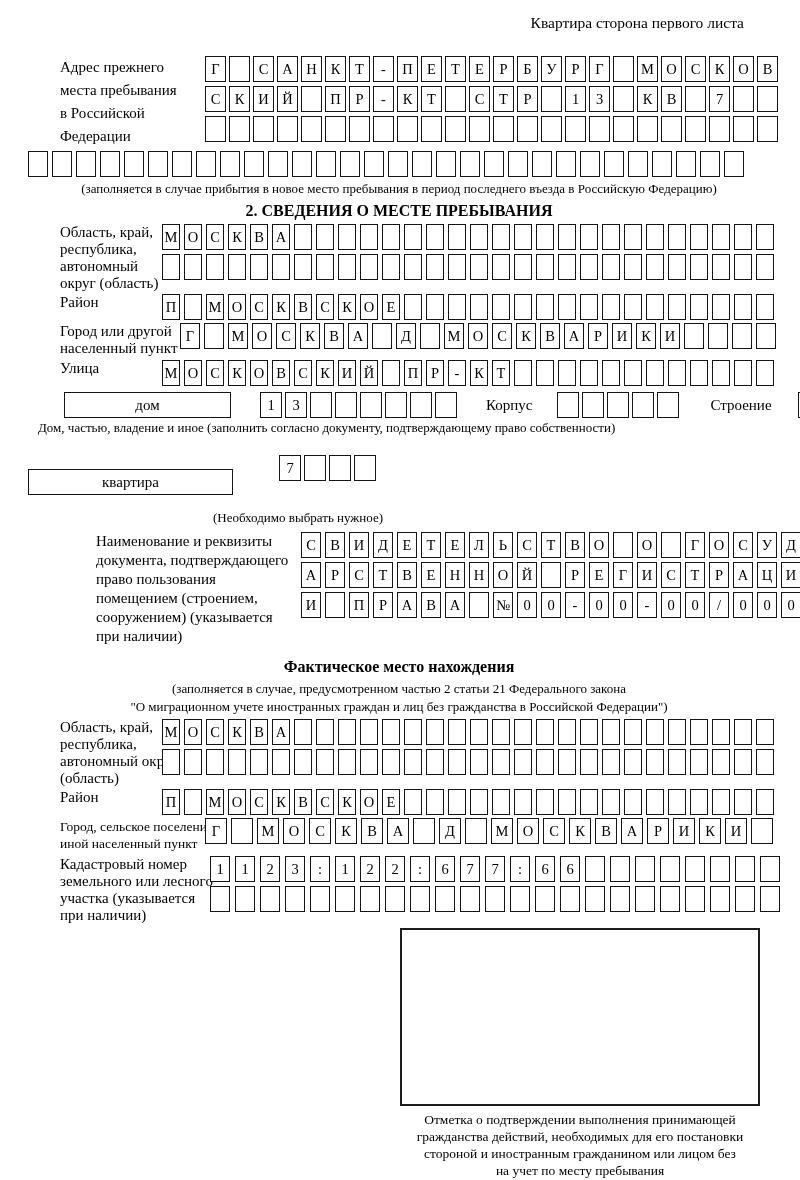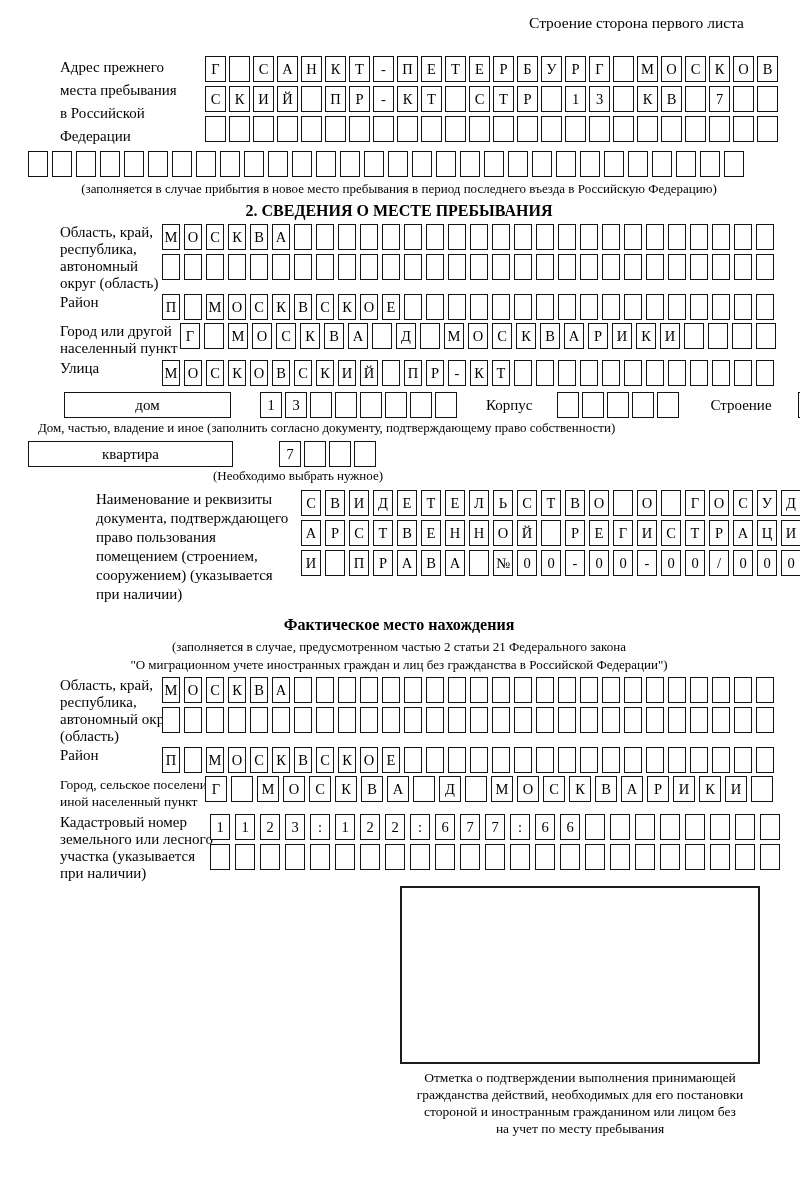--- a/index.html
+++ b/index.html
@@ -30,40 +30,40 @@
   .g4 { gap:4px; }
   .g5 { gap:5px; }
 
   .caption { font-size:13px; line-height:16px; }
   .center { text-align:center; }
   .sec-title { font-weight:bold; font-size:16px; text-align:center; }
 
   .bigbox { flex-shrink:0; height:26px; border:1.6px solid #141414; display:flex;
             align-items:center; justify-content:center; font-size:15px; }
   .dom-box { width:167px; }
-  .kv-box  { width:205px; }
+  .kv-box  { width:205px;margin-top:28px; }
   .inline-lbl { font-size:15px; line-height:26px; white-space:nowrap; }
 
   .chk { flex-shrink:0; width:25px; height:27px; border:1.8px solid #141414;
          display:flex; align-items:center; justify-content:center; font-size:15px; }
   .opt { font-size:15px; line-height:27px; white-space:nowrap; }
 
   .stamp-box { width:360px; height:178px; border:2px solid #1c1c1c; margin-left:372px; }
   .stamp-cap { width:420px; margin-left:342px; text-align:center; font-size:13.5px; line-height:17px; }
 
   .m-blockA { margin-top:24px; }
   .m2 { margin-top:2px; } .m3 { margin-top:3px; } .m4 { margin-top:4px; }
   .m5 { margin-top:5px; } .m6 { margin-top:6px;margin-left:36px; }
 </style>
 </head>
 <body>
 
 <div class="page">
 
-  <div class="hdr-note">Строение сторона первого листа</div>
+  <div class="hdr-note">Квартира сторона первого листа</div>
 
   <div class="flexrow m-blockA">
     <div class="lbl lbl-a">
       <div>Адрес прежнего</div>
       <div>места пребывания</div>
       <div>в Российской</div>
       <div>Федерации</div>
     </div>
     <div>
       <div class="boxrow">
@@ -392,21 +392,21 @@
   <div class="flexrow m5" style="align-items:center;">
     <div class="bigbox kv-box">квартира</div>
     <div class="boxrow c22" style="margin:0 0 0 26px;">
         <span class="cell">7</span>
         <span class="cell"></span>
         <span class="cell"></span>
         <span class="cell"></span>
       </div>
   </div>
 
-  <div class="caption" style="margin-left:185px; margin-top:1px;">(Необходимо выбрать нужное)</div>
+  <div class="caption" style="margin-left:185px; margin-top:15px;">(Необходимо выбрать нужное)</div>
 
   <div class="flexrow m6">
     <div class="lbl lbl-217">
       <div>Наименование и реквизиты</div>
       <div>документа, подтверждающего</div>
       <div>право пользования</div>
       <div>помещением (строением,</div>
       <div>сооружением) (указывается</div>
       <div>при наличии)</div>
     </div>

